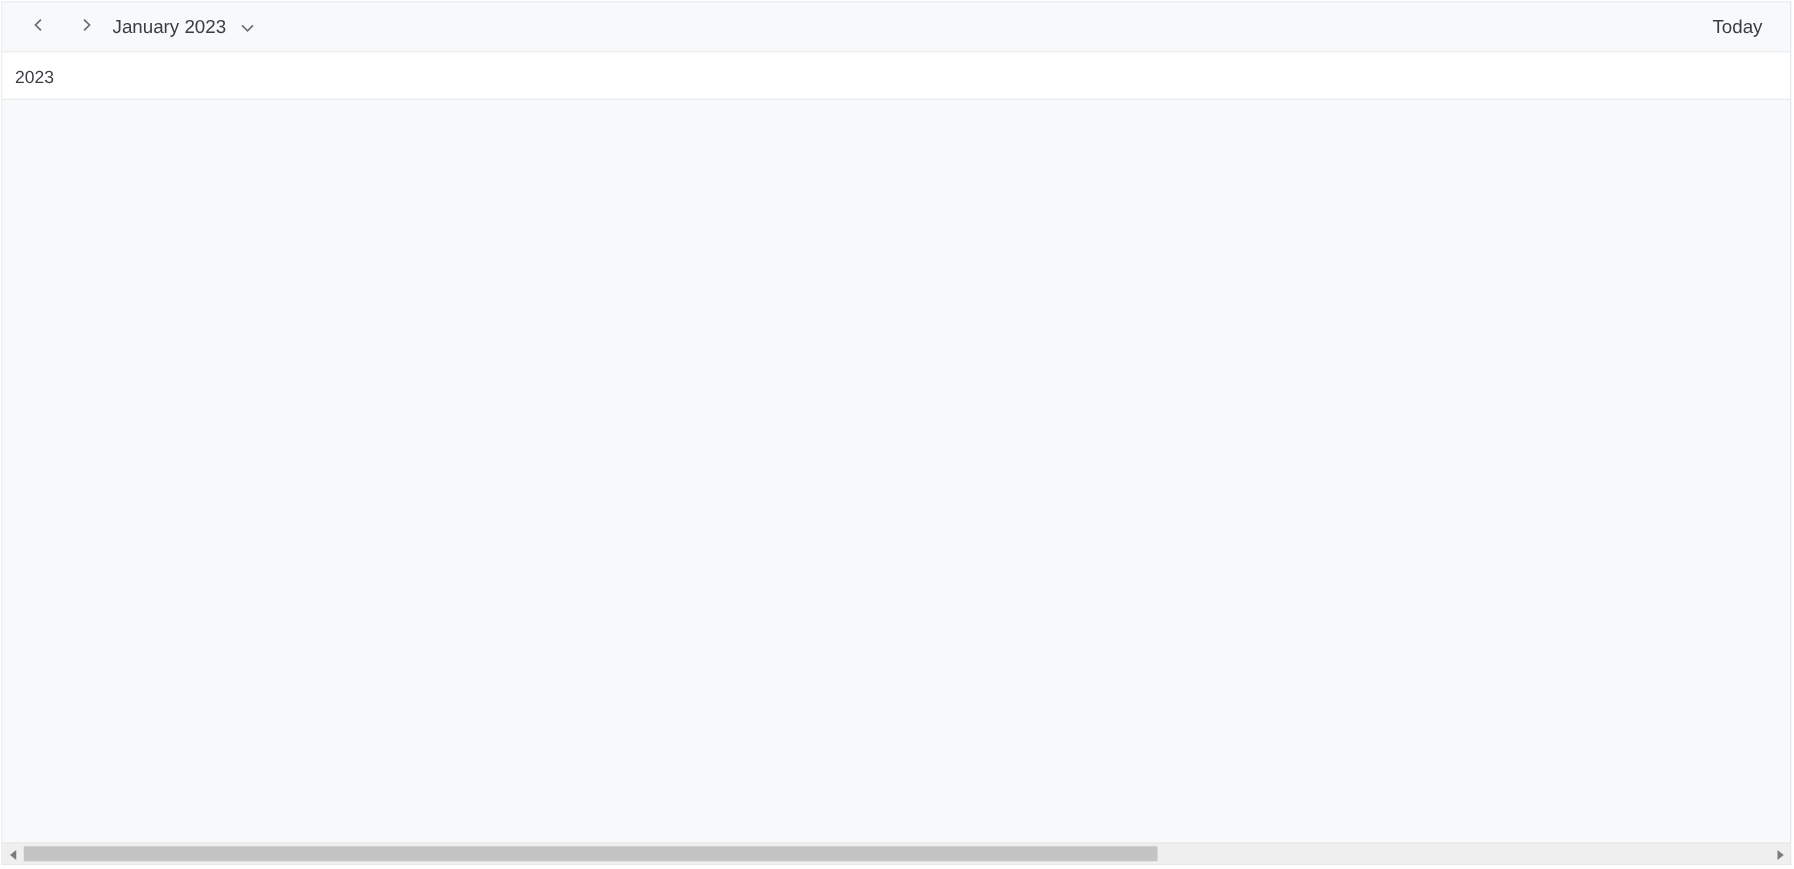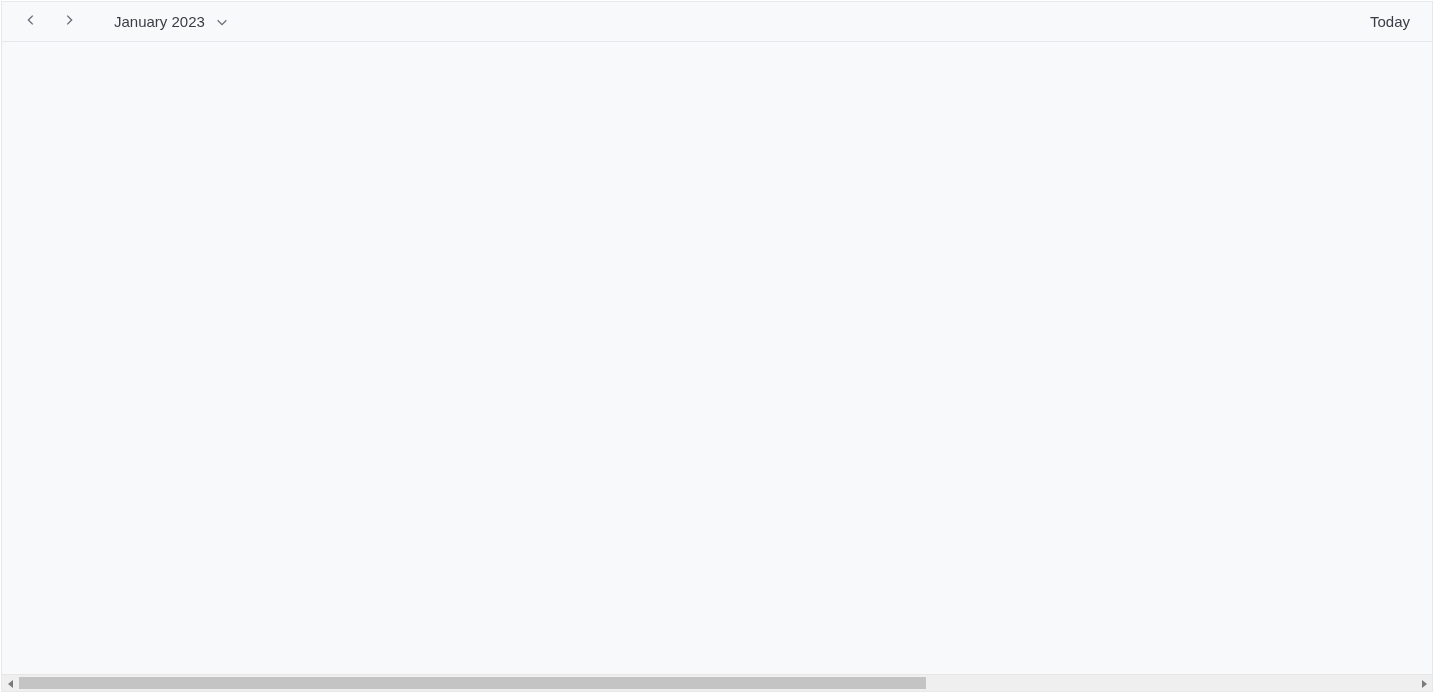--- a/index.html
+++ b/index.html
@@ -49,21 +49,20 @@
       width: 14px;
       height: 14px;
       stroke: #6b6f76;
       stroke-width: 1.6;
       fill: none;
     }
     .nav-btn + .nav-btn {
       margin-left: 8px;
     }
     .title-dropdown {
-      margin-left: 24px;
       display: inline-flex;
       align-items: center;
       cursor: pointer;
       color: #3a3e44;
       padding: 4px 6px;
       border-radius: 2px;
     }
     .title-dropdown .label {
       font-size: 15px;
     }
@@ -181,20 +180,23 @@
             <polyline points="3,6 8,11 13,6"></polyline>
           </svg>
       </span>
     </div>
     <div class="spacer"></div>
     <div class="today-btn">
       <span>Today</span>
     </div>
   </div>
 
+  <div class="year-row">
+    <span>2023</span>
+  </div>
 
 
   <div class="content-area"></div>
 
   <div class="h-scrollbar">
     <div class="h-scroll-arrow">
       <span>
         <svg viewBox="0 0 8 8">
             <polygon points="6,0 6,8 1,4"></polygon>
           </svg>

